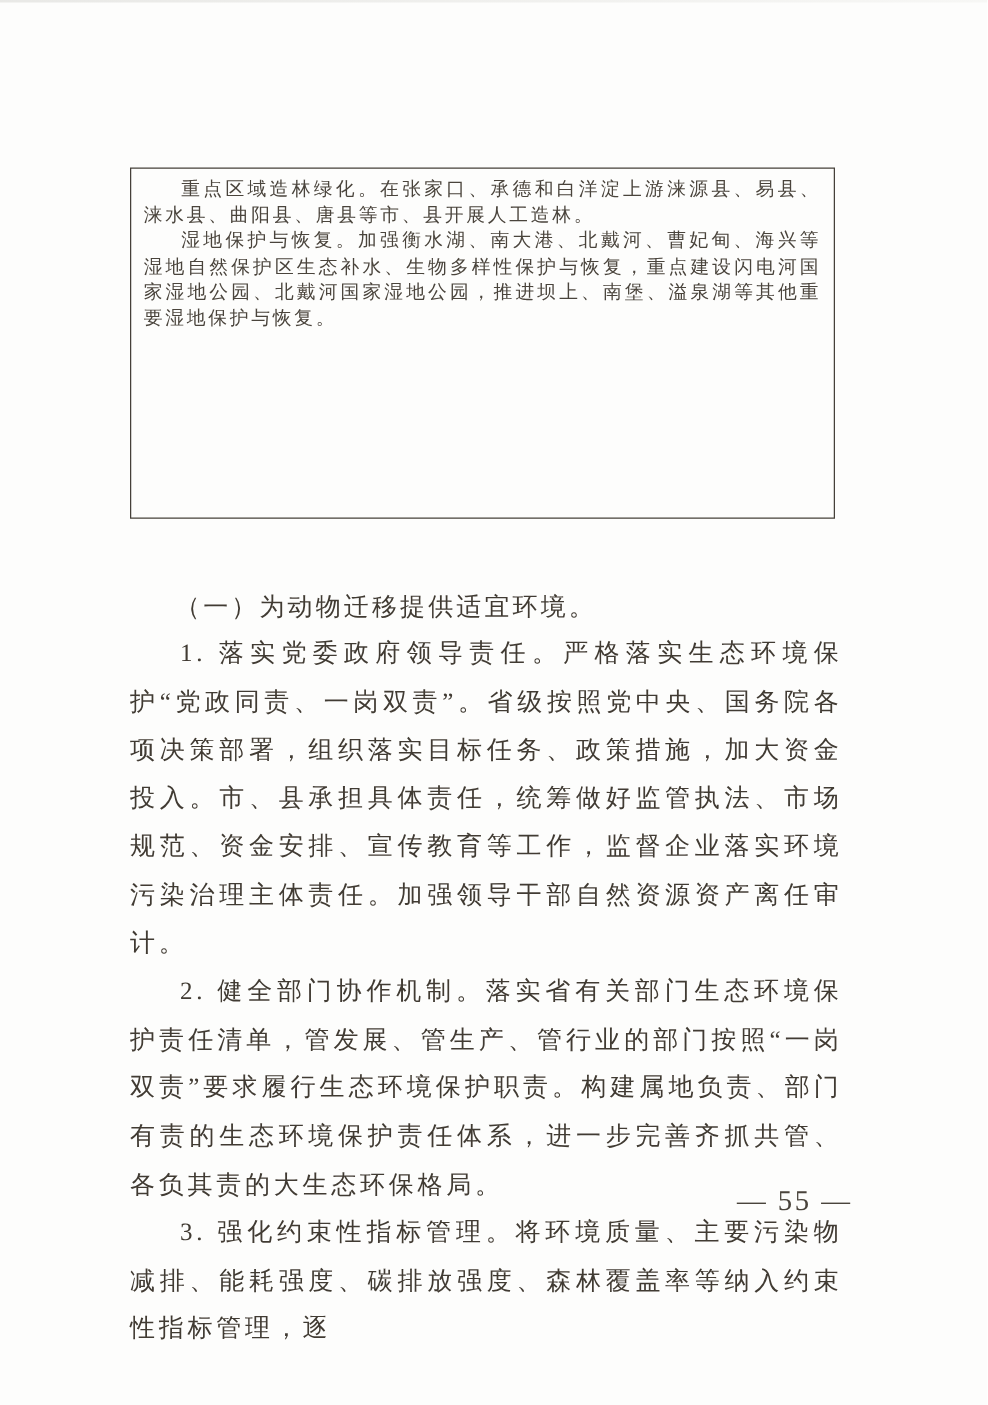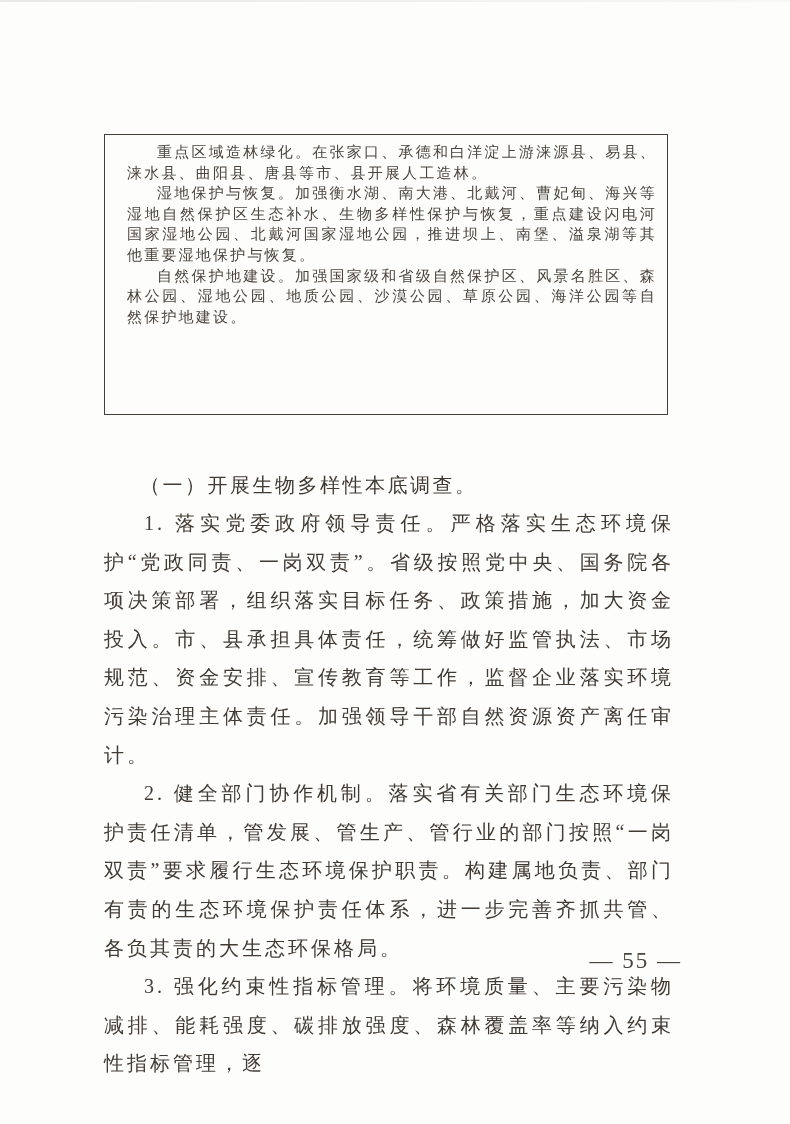--- a/index.html
+++ b/index.html
@@ -21,21 +21,21 @@
     background: linear-gradient(to right, #d8d8d4, #f2f2ef);
     opacity: 0.55;
   }
   .notice-box {
     position: absolute;
     left: 104px;
     top: 134px;
     width: 564px;
     min-height: 281px;
     border: 1px solid #454039;
-    padding: 7px 10px 14px 22px;
+    padding: 7px 10px 14px 10px;
     background: #fdfdfc;
   }
   .notice-box p {
     font-size: 15px;
     line-height: 20.6px;
     letter-spacing: 2.2px;
     text-indent: 2em;
     text-align: justify;
     color: #4a443c;
   }
@@ -88,25 +88,24 @@
 </head>
 <body>
 
 <div class="page">
 
   <div class="scan-edge"></div>
 
   <div class="notice-box">
     <p>重点区域造林绿化。在张家口、承德和白洋淀上游涞源县、易县、涞水县、曲阳县、唐县等市、县开展人工造林。</p>
     <p>湿地保护与恢复。加强衡水湖、南大港、北戴河、曹妃甸、海兴等湿地自然保护区生态补水、生物多样性保护与恢复，重点建设闪电河国家湿地公园、北戴河国家湿地公园，推进坝上、南堡、溢泉湖等其他重要湿地保护与恢复。</p>
-    <p>自然保护地建设。加强国家级和省级自然保护区、风景名胜区、森林公园、湿地公园、地质公园、沙漠公园、草原公园、海洋公园等自然保护地建设。</p>
   </div>
 
 
-  <p class="section-subheading">（一）开展生物多样性本底调查。</p>
+  <p class="section-subheading">（一）为动物迁移提供适宜环境。</p>
 
   <div class="body-text">
     <p>1. 落实党委政府领导责任。严格落实生态环境保护“党政同责、一岗双责”。省级按照党中央、国务院各项决策部署，组织落实目标任务、政策措施，加大资金投入。市、县承担具体责任，统筹做好监管执法、市场规范、资金安排、宣传教育等工作，监督企业落实环境污染治理主体责任。加强领导干部自然资源资产离任审计。</p>
     <p>2. 健全部门协作机制。落实省有关部门生态环境保护责任清单，管发展、管生产、管行业的部门按照“一岗双责”要求履行生态环境保护职责。构建属地负责、部门有责的生态环境保护责任体系，进一步完善齐抓共管、各负其责的大生态环保格局。</p>
     <p>3. 强化约束性指标管理。将环境质量、主要污染物减排、能耗强度、碳排放强度、森林覆盖率等纳入约束性指标管理，逐</p>
   </div>
 
   <div class="page-number">— 55 —</div>
 
 </div>

